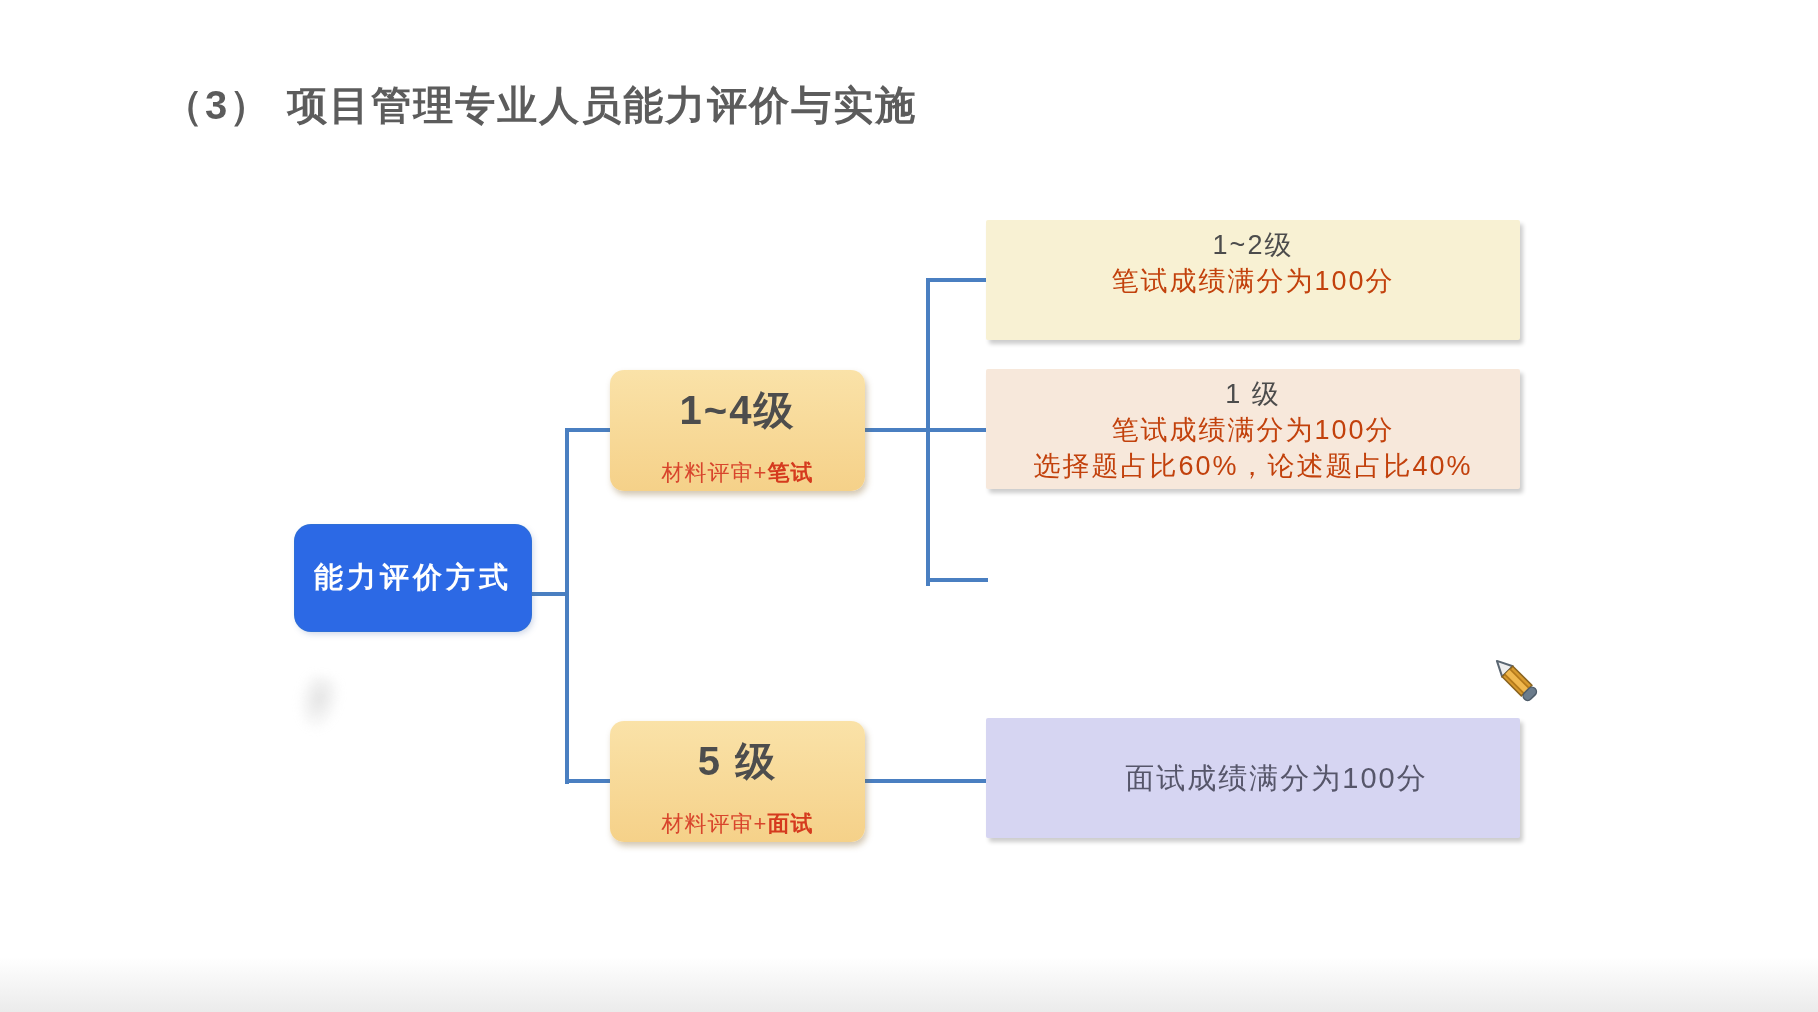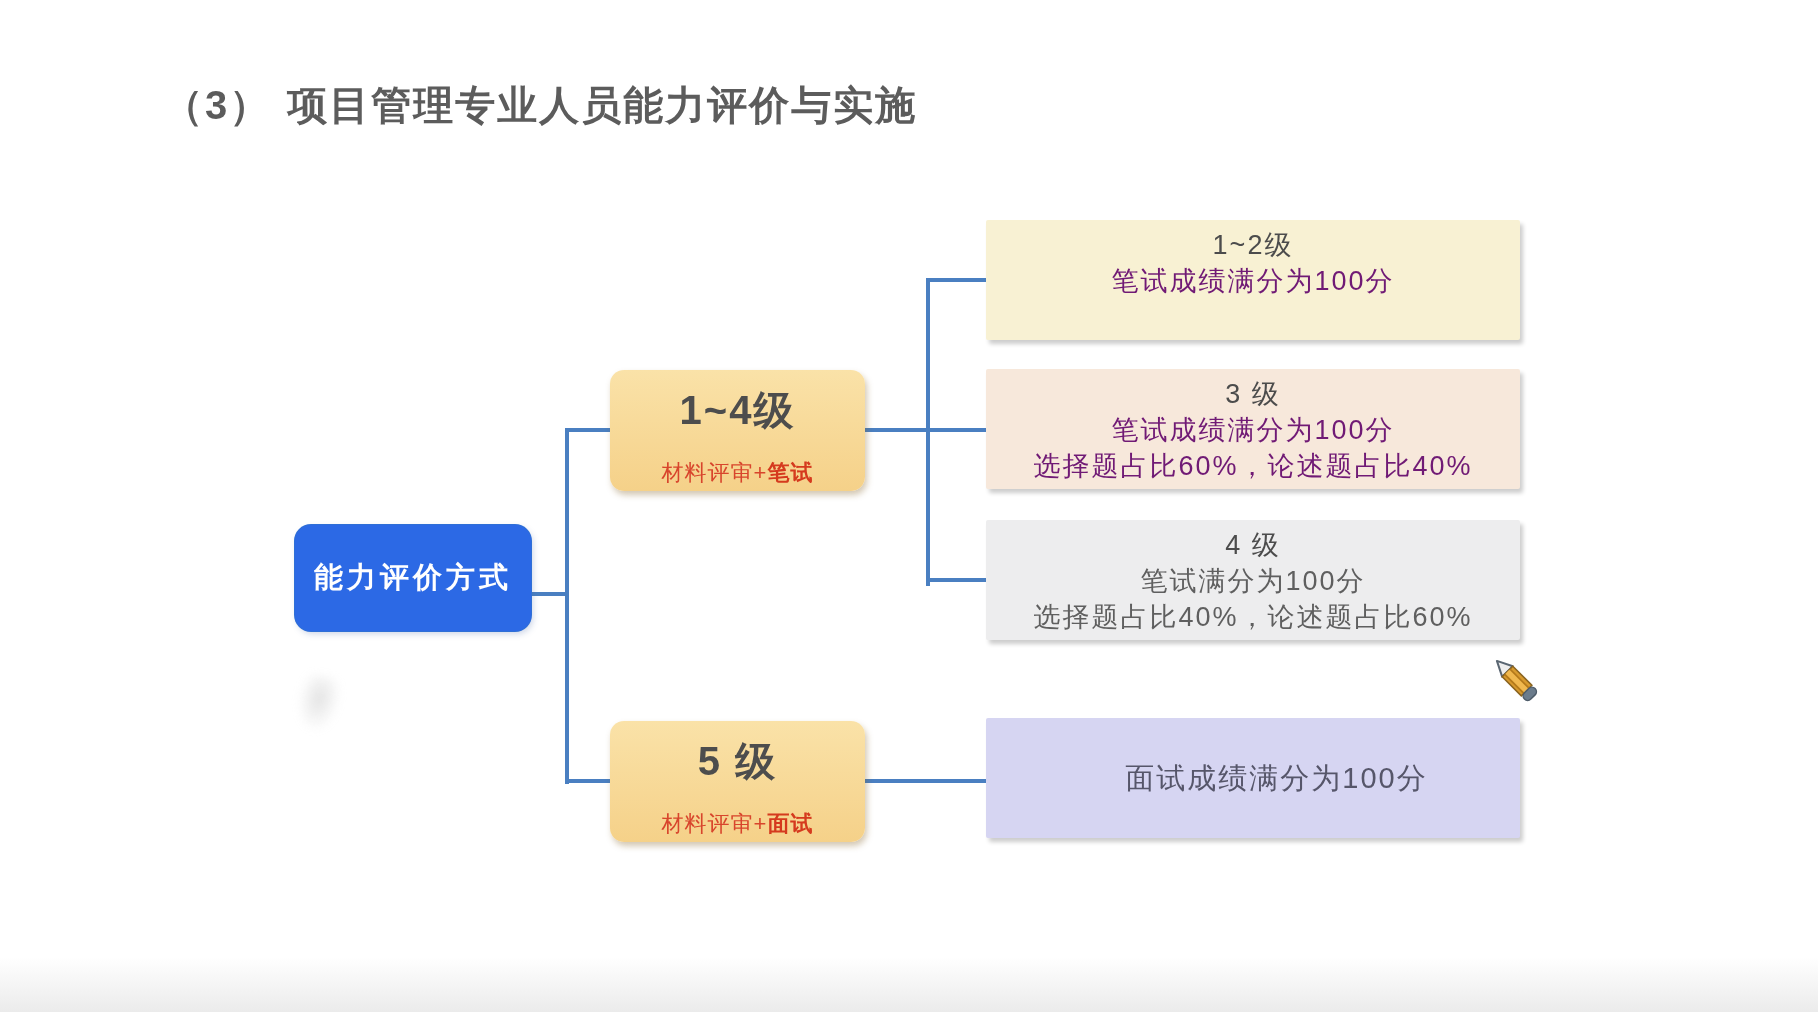--- a/index.html
+++ b/index.html
@@ -61,21 +61,21 @@
     text-align:center;
   }
   .leaf.l1{top:220px;background:#f8f1d3;}
   .leaf.l2{top:369px;background:#f7e8db;}
   .leaf.l3{top:520px;background:#ededee;}
   .leaf.l4{top:718px;background:#d6d5f2;display:flex;align-items:center;justify-content:center;}
   .leaf .head{
     margin-top:7px;font-size:27px;font-weight:normal;color:#4c4c4c;letter-spacing:2px;line-height:36px;
   }
   .leaf .row{
-    font-size:27px;color:#701a75;letter-spacing:2px;line-height:36px;
+    font-size:27px;color:#c2410c;letter-spacing:2px;line-height:36px;
   }
   .leaf.l3 .row{color:#5f5f5f;}
   .leaf.l4 .row{font-size:29px;color:#56566a;margin-left:47px;}
 
   
   .smudge{
     position:absolute;left:297px;top:676px;width:42px;height:56px;
     background:radial-gradient(ellipse at 50% 40%,rgba(185,185,185,.40),rgba(255,255,255,0) 70%);
     filter:blur(4px);transform:rotate(12deg);
   }
@@ -114,30 +114,25 @@
     <div class="lvl">5 级</div>
     <div class="method"><span>材料评审+</span><b>面试</b></div>
   </div>
 
   <div class="leaf l1">
     <div class="head">1~2级</div>
     <div class="row">笔试成绩满分为100分</div>
   </div>
 
   <div class="leaf l2">
-    <div class="head">3 级</div>
+    <div class="head">1 级</div>
     <div class="row">笔试成绩满分为100分</div>
     <div class="row">选择题占比60%，论述题占比40%</div>
   </div>
 
-  <div class="leaf l3">
-    <div class="head">4 级</div>
-    <div class="row">笔试满分为100分</div>
-    <div class="row">选择题占比40%，论述题占比60%</div>
-  </div>
 
   <div class="leaf l4">
     <div class="row">面试成绩满分为100分</div>
   </div>
 
   <svg class="pencil" viewBox="0 0 66 68">
     <g transform="rotate(-45 33 34)">
       <polygon points="33,7 25.5,22 40.5,22" fill="#eeeeee" stroke="#5a6672" stroke-width="2" stroke-linejoin="round"></polygon>
       <rect x="25.5" y="22" width="15" height="27" fill="#d89a2e" stroke="#8a6420" stroke-width="1.5"></rect>
       <rect x="30" y="22" width="5.5" height="27" fill="#f0b84f"></rect>

